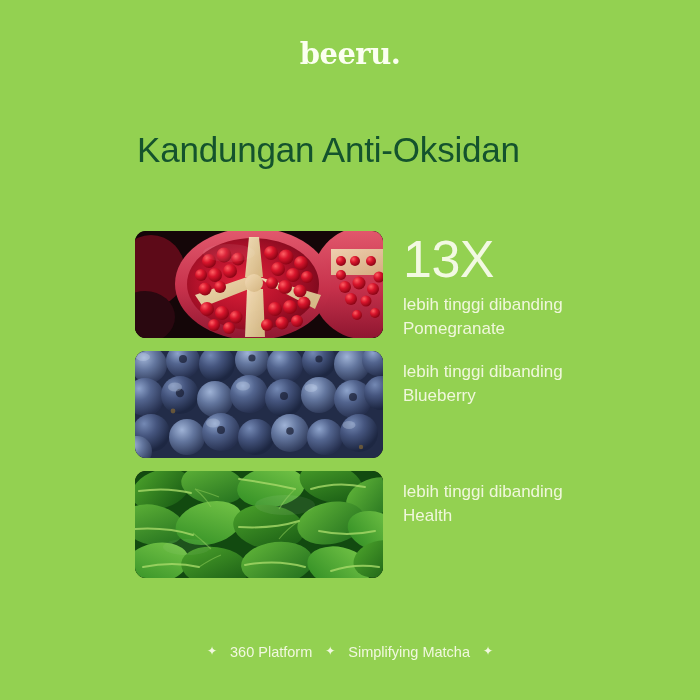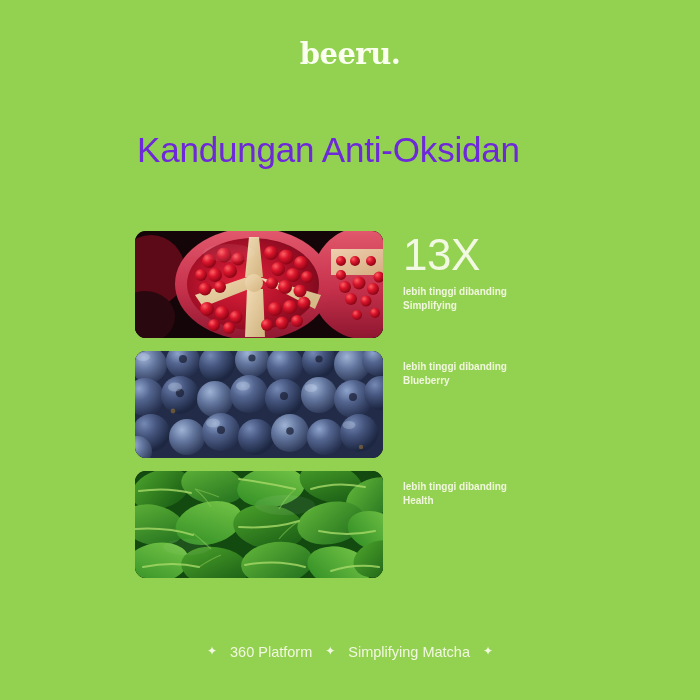--- a/index.html
+++ b/index.html
@@ -43,21 +43,21 @@
     line-height: 1;
     user-select: none;
   }
 
   
   .headline {
     position: absolute;
     left: 137px;
     top: 126px;
     width: 460px;
-    color: #6d28d9;
+    color: #14532d;
     font-size: 35px;
     font-weight: 400;
     line-height: 1.37;
     letter-spacing: -0.2px;
   }
 
   
   .rows {
     position: absolute;
     left: 135px;
@@ -87,29 +87,29 @@
     height: 100%;
   }
 
   .stat-text {
     margin-left: 20px;
     padding-top: 2px;
     flex: 1 1 auto;
   }
   .stat-number {
     color: #f2f9e2;
-    font-size: 44px;
+    font-size: 52px;
     font-weight: 400;
     line-height: 1.02;
     letter-spacing: -0.5px;
   }
   .stat-caption {
     color: #f0f7dc;
-    font-size: 10px;
-    font-weight: 700;
+    font-size: 17px;
+    font-weight: 400;
     line-height: 1.42;
     margin-top: 7px;
   }
 
   
   .footer {
     position: absolute;
     left: 0;
     bottom: 40px;
     width: 700px;
@@ -232,21 +232,21 @@
             <circle cx="162" cy="90" r="6" fill="url(#pmSeed)"></circle>
             <circle cx="132" cy="94" r="6" fill="url(#pmSeed)"></circle>
           </g>
           <ellipse cx="94" cy="22" rx="26" ry="9" fill="#ffffff" opacity="0.07"></ellipse>
         </svg>
       </div>
       <div class="stat-text">
         <div class="stat-number">13X</div>
         <div class="stat-caption">
           <div>lebih tinggi dibanding</div>
-          <div>Simplifying</div>
+          <div>Pomegranate</div>
         </div>
       </div>
     </div>
 
     <div class="stat-row">
       <div class="thumb">
         <svg viewBox="0 0 248 107" preserveAspectRatio="xMidYMid slice" aria-hidden="true">
           <defs>
             <radialGradient id="bbA" cx="34%" cy="28%" r="74%">
               <stop offset="0%" stop-color="#8ea4cc"></stop>

